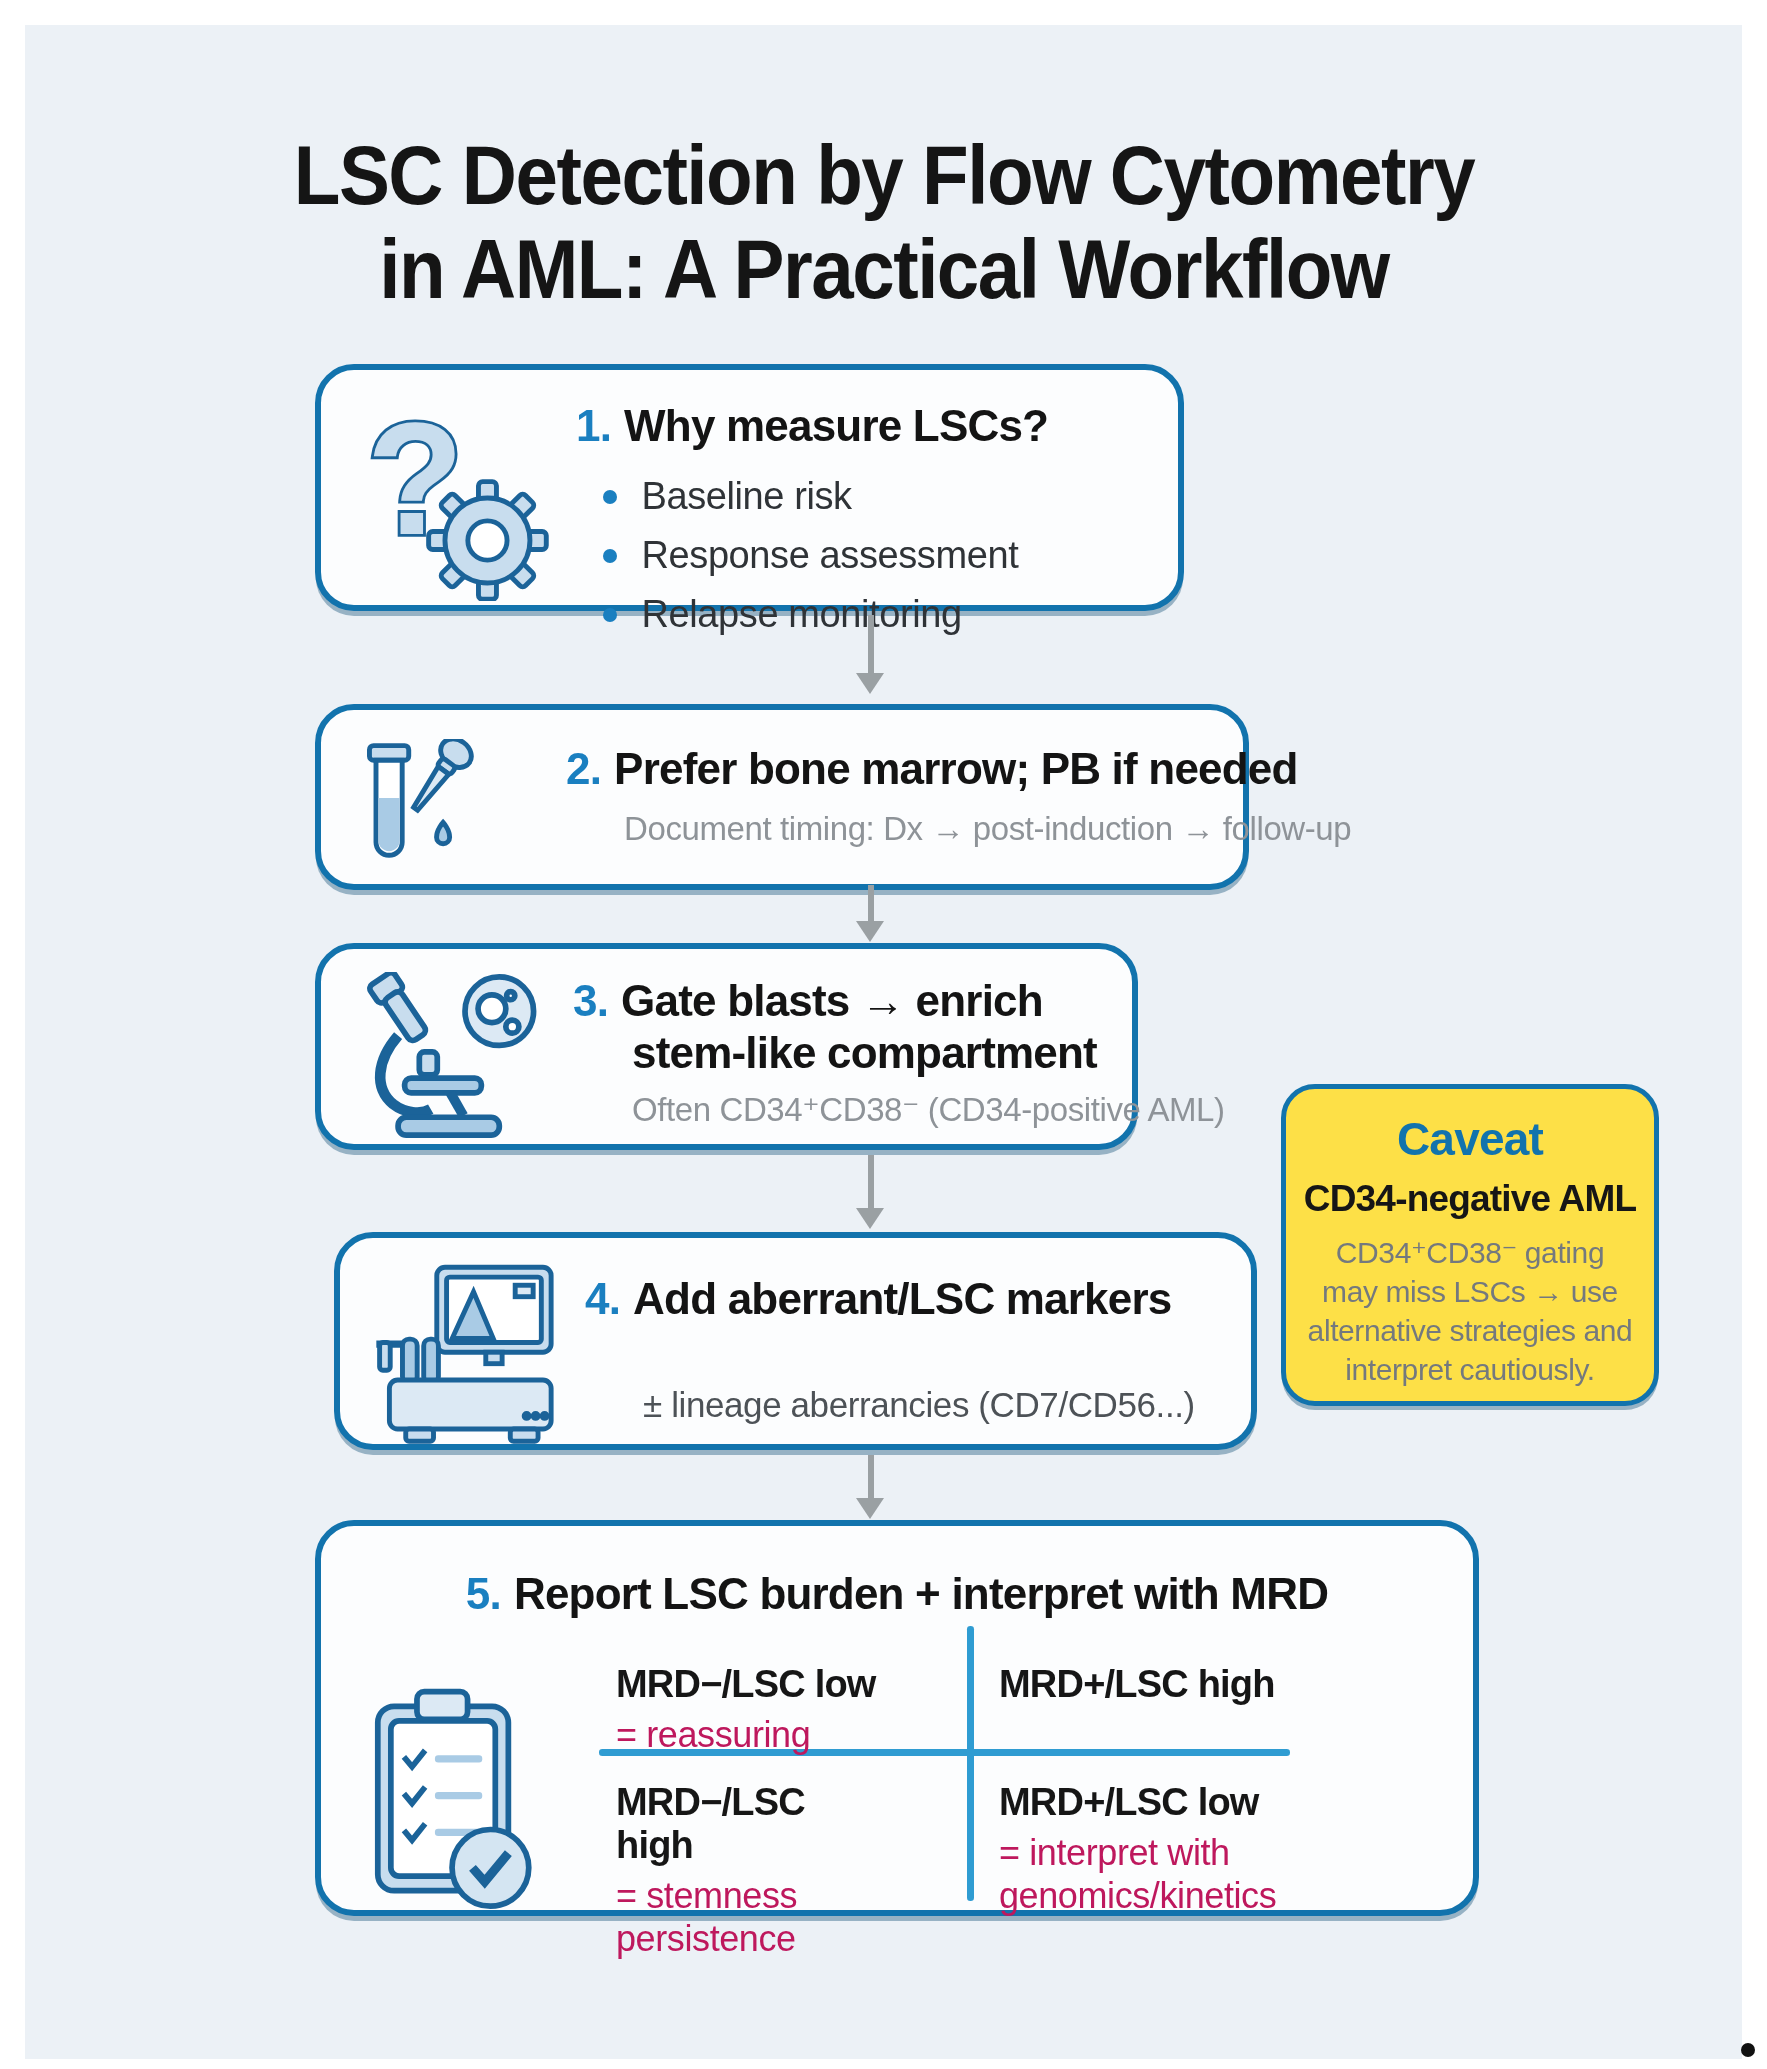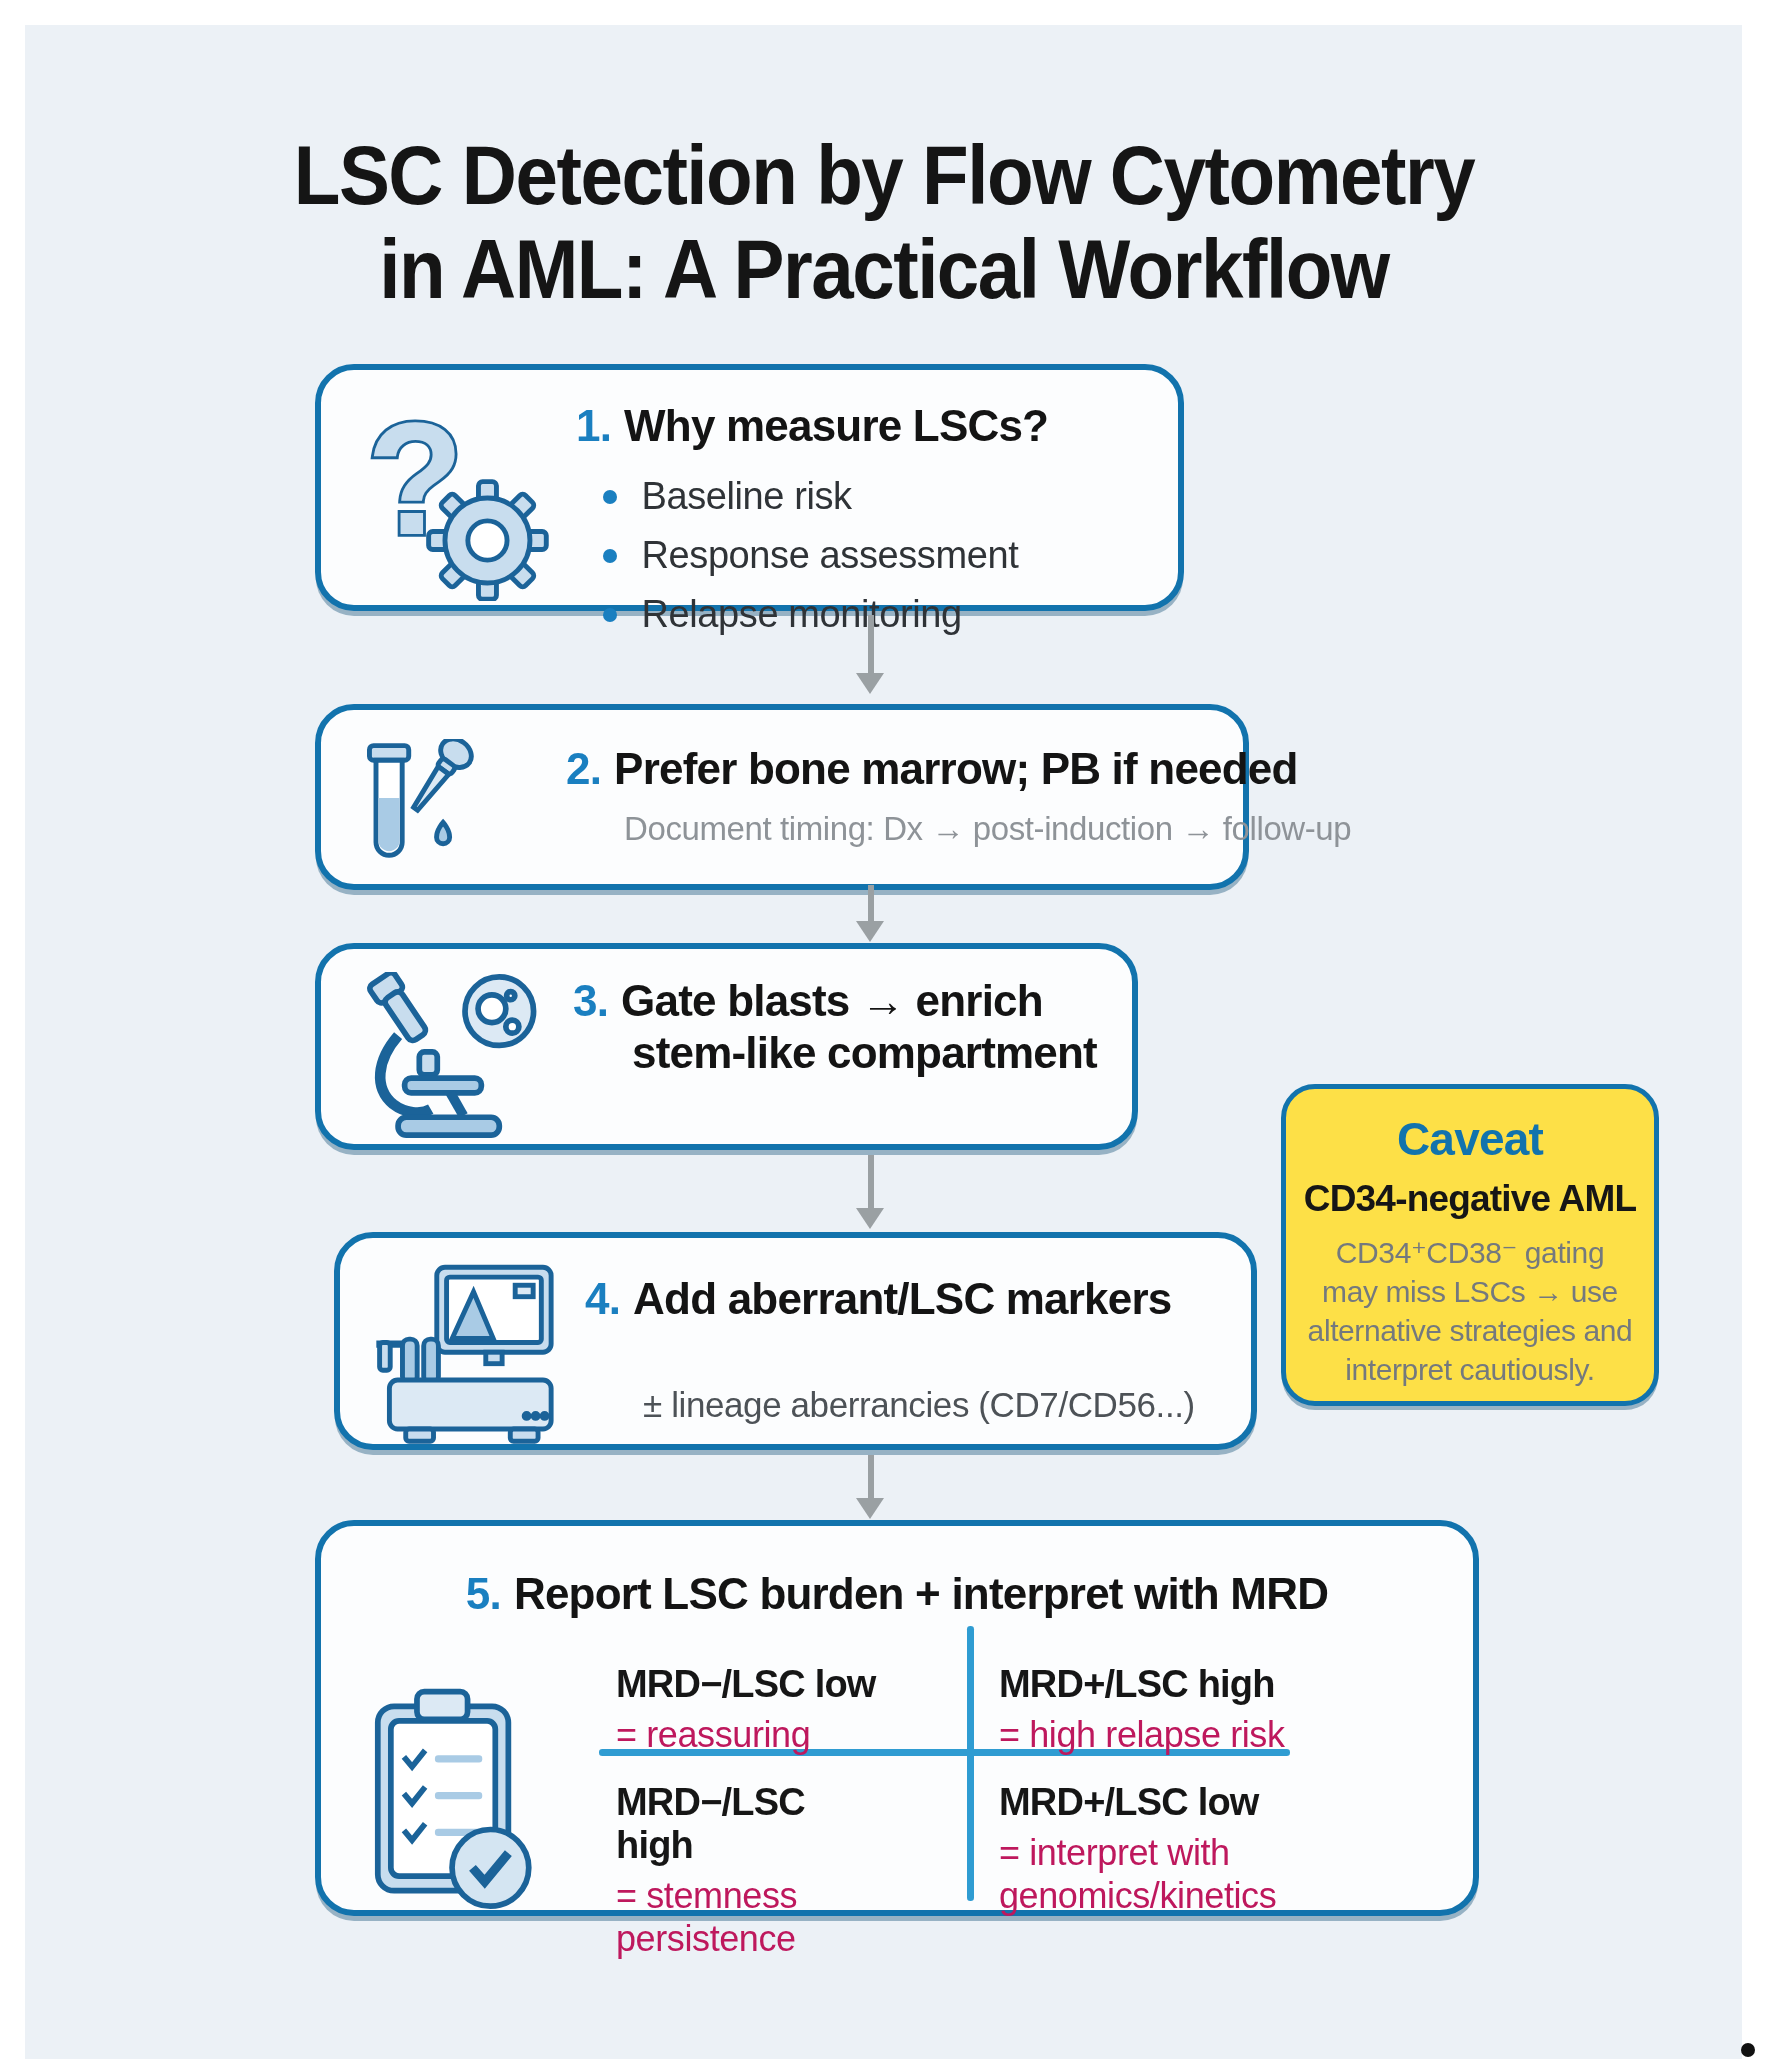--- a/index.html
+++ b/index.html
@@ -152,20 +152,21 @@
         <rect x="80" y="98" width="22" height="28" rx="6"></rect>
         <rect x="62" y="130" width="94" height="18" rx="8" fill="#a9cbe5"></rect>
         <path d="M118,148 l16,28" stroke-width="12" fill="none"></path>
         <rect x="54" y="178" width="124" height="22" rx="10" fill="#a9cbe5"></rect>
       </g>
     </svg>
     <div class="box-abs heading" style="left:252px;top:26px;line-height:1.18;white-space:normal;">
       <span class="num">3.</span><span>Gate blasts → enrich</span><br>
       <span style="margin-left:59px;">stem-like compartment</span>
     </div>
+    <div class="box-abs subtext" style="left:311px;top:141px;">Often CD34⁺CD38⁻ (CD34-positive AML)</div>
   </div>
 
   <div class="flow-arrow" style="top:1155px;height:74px;">
     <div class="shaft" style="height:56px;"></div>
     <div class="head"></div>
   </div>
 
   <div id="caveat-box">
     <div class="caveat-title">Caveat</div>
     <div class="caveat-subtitle">CD34-negative AML</div>
@@ -226,21 +227,20 @@
 
     <div class="divider-v"></div>
     <div class="divider-h"></div>
 
     <div class="q-cell" style="left:295px;top:137px;">
       <div class="q-title">MRD−/LSC low</div>
       <div class="q-body">= reassuring</div>
     </div>
     <div class="q-cell" style="left:678px;top:137px;">
       <div class="q-title">MRD+/LSC high</div>
-      <div class="q-body">= high relapse risk</div>
     </div>
     <div class="q-cell" style="left:295px;top:255px;width:245px;">
       <div class="q-title">MRD−/LSC high</div>
       <div class="q-body">= stemness persistence</div>
     </div>
     <div class="q-cell" style="left:678px;top:255px;width:311px;">
       <div class="q-title">MRD+/LSC low</div>
       <div class="q-body">= interpret with genomics/kinetics</div>
     </div>
   </div>

